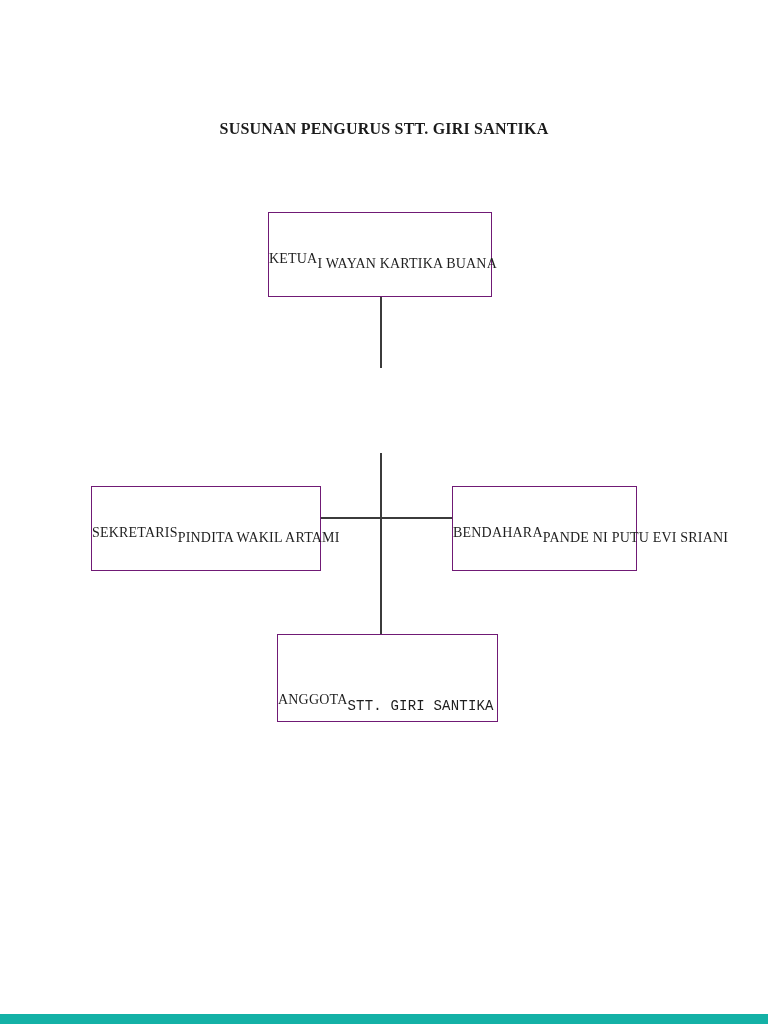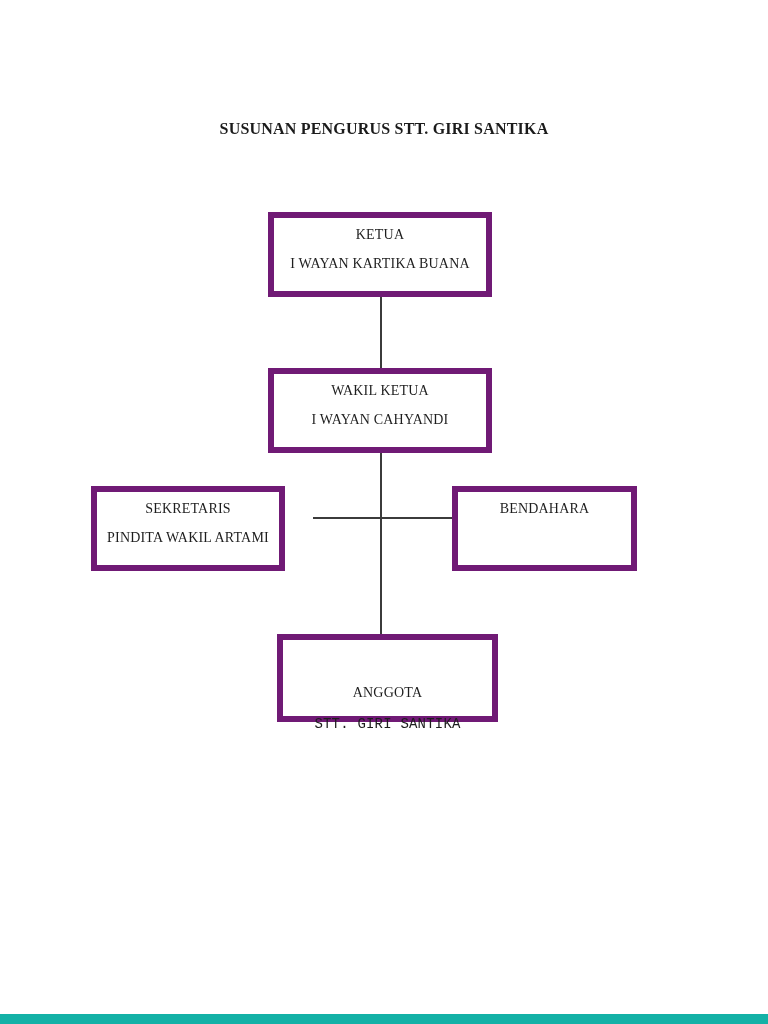--- a/index.html
+++ b/index.html
@@ -23,42 +23,42 @@
     line-height: 20px;
     letter-spacing: 0.2px;
     color: #1b1b1b;
   }
   .doc-title--line1 { top: 92px; margin-top: 27px; }
   .doc-title--line2 { top: 130px; }
 
   .node {
     position: absolute;
     background: #ffffff;
-    border: 6px solid #701a75;
+    border: 1px solid #701a75;
     display: flex;
-    flex-direction: column;
+    flex-direction: row;
     align-items: center;
     text-align: center;
   }
   .node .role,
   .node .name {
     font-size: 14px;
     line-height: 19px;
     letter-spacing: 0.2px;
     white-space: nowrap;
     color: #1e1e1e;
   }
   .node--spread { padding-top: 7px; }
   .node--spread .name { margin-top: 10px; }
   .node--compact { padding-top: 43px; }
   .node--compact .name { margin-top: 13px; font-family: Liberation Mono, monospace; }
 
   .node--ketua       { left: 268px; top: 212px; width: 224px; height: 85px; }
   .node--wakil-ketua { left: 268px; top: 368px; width: 224px; height: 85px; }
-  .node--sekretaris  { left: 91px;  top: 486px; width: 194px; height: 85px; }
+  .node--sekretaris  { left: 91px;  top: 486px; width: 230px; height: 85px; }
   .node--bendahara   { left: 452px; top: 486px; width: 185px; height: 85px; }
   .node--anggota     { left: 277px; top: 634px; width: 221px; height: 88px; }
 
   .connector {
     position: absolute;
     background: #3b3b3b;
   }
   .connector--ketua-wakil    { left: 380px; top: 297px; width: 2px;   height: 71px; }
   .connector--wakil-anggota  { left: 380px; top: 453px; width: 2px;   height: 181px; }
   .connector--sek-bendahara  { left: 313px; top: 517px; width: 139px; height: 2px; }
@@ -80,35 +80,32 @@
   <div class="doc-title doc-title--line1">SUSUNAN PENGURUS STT. GIRI SANTIKA</div>
 
 
   <div class="node node--spread node--ketua">
     <div class="role">KETUA</div>
     <div class="name">I WAYAN KARTIKA BUANA</div>
   </div>
 
   <div class="connector connector--ketua-wakil"></div>
 
-  <div class="node node--spread node--wakil-ketua">
-    <div class="role">WAKIL KETUA</div>
-    <div class="name">I WAYAN CAHYANDI</div>
-  </div>
 
   <div class="connector connector--wakil-anggota"></div>
   <div class="connector connector--sek-bendahara"></div>
 
   <div class="node node--spread node--sekretaris">
     <div class="role">SEKRETARIS</div>
     <div class="name">PINDITA WAKIL ARTAMI</div>
   </div>
 
   <div class="node node--spread node--bendahara">
     <div class="role">BENDAHARA</div>
+    <div class="name">PANDE NI PUTU EVI SRIANI</div>
   </div>
 
   <div class="node node--compact node--anggota">
     <div class="role">ANGGOTA</div>
     <div class="name">STT. GIRI SANTIKA</div>
   </div>
 
   <div class="footer-bar"></div>
 
 </div>

